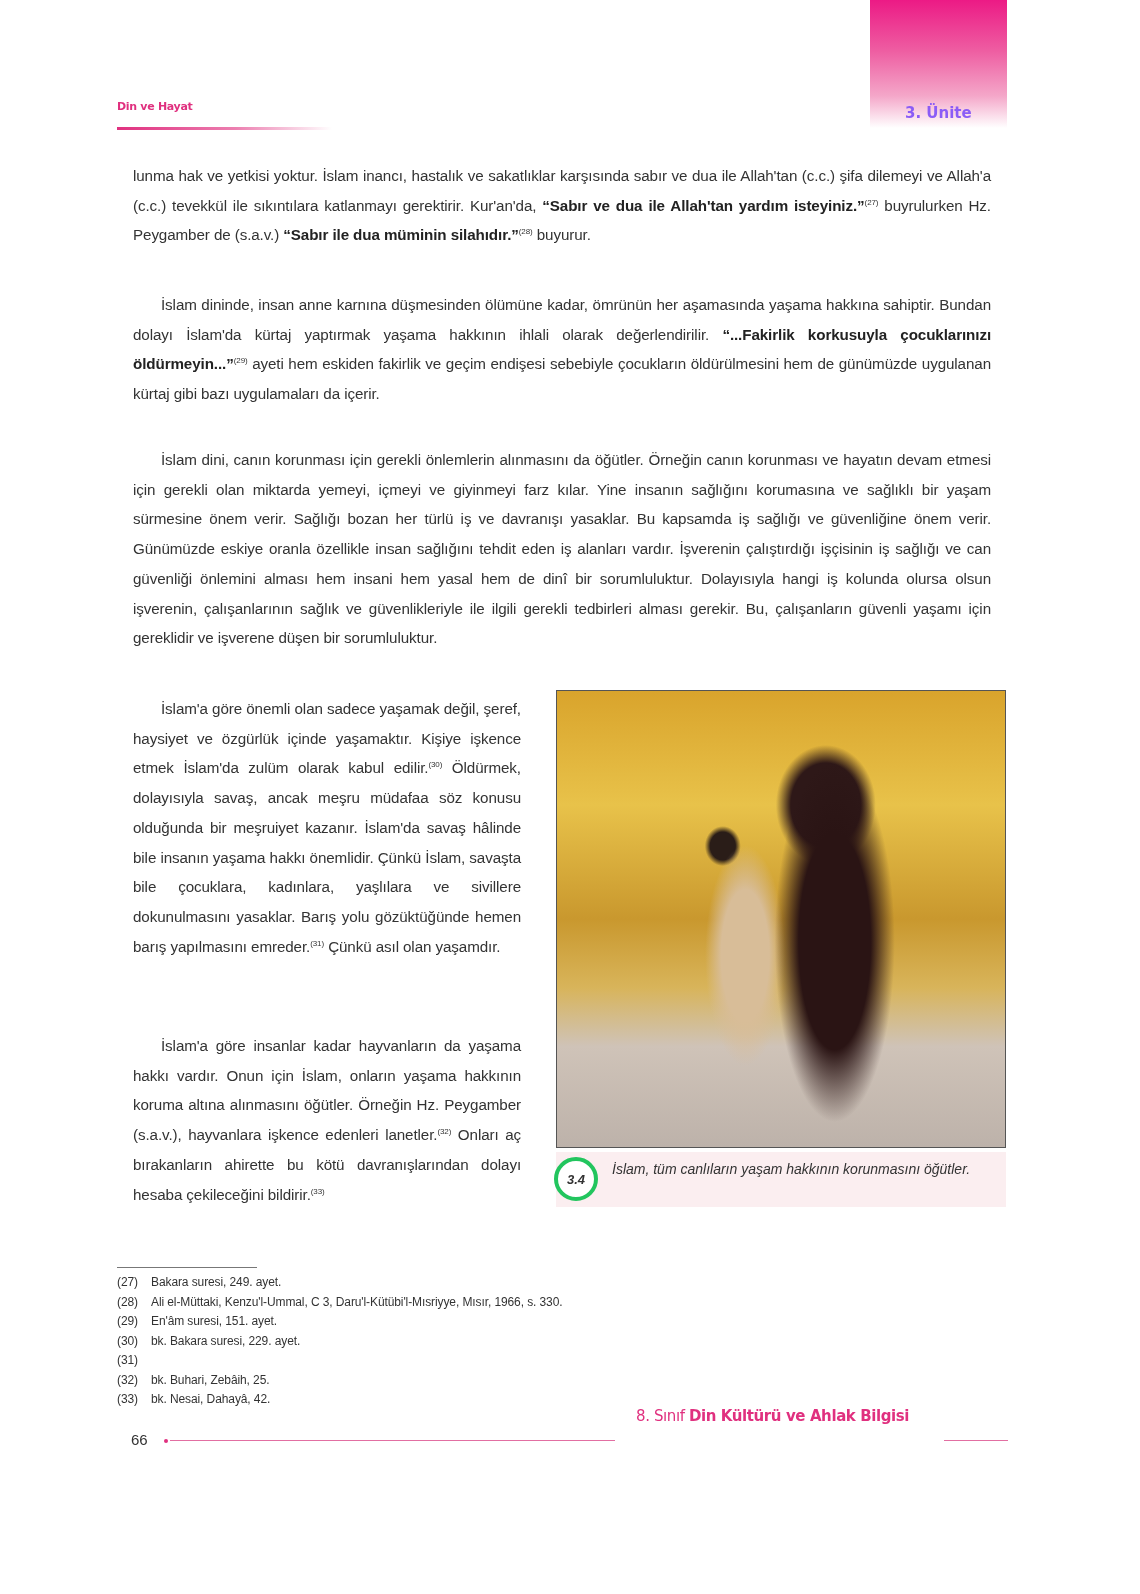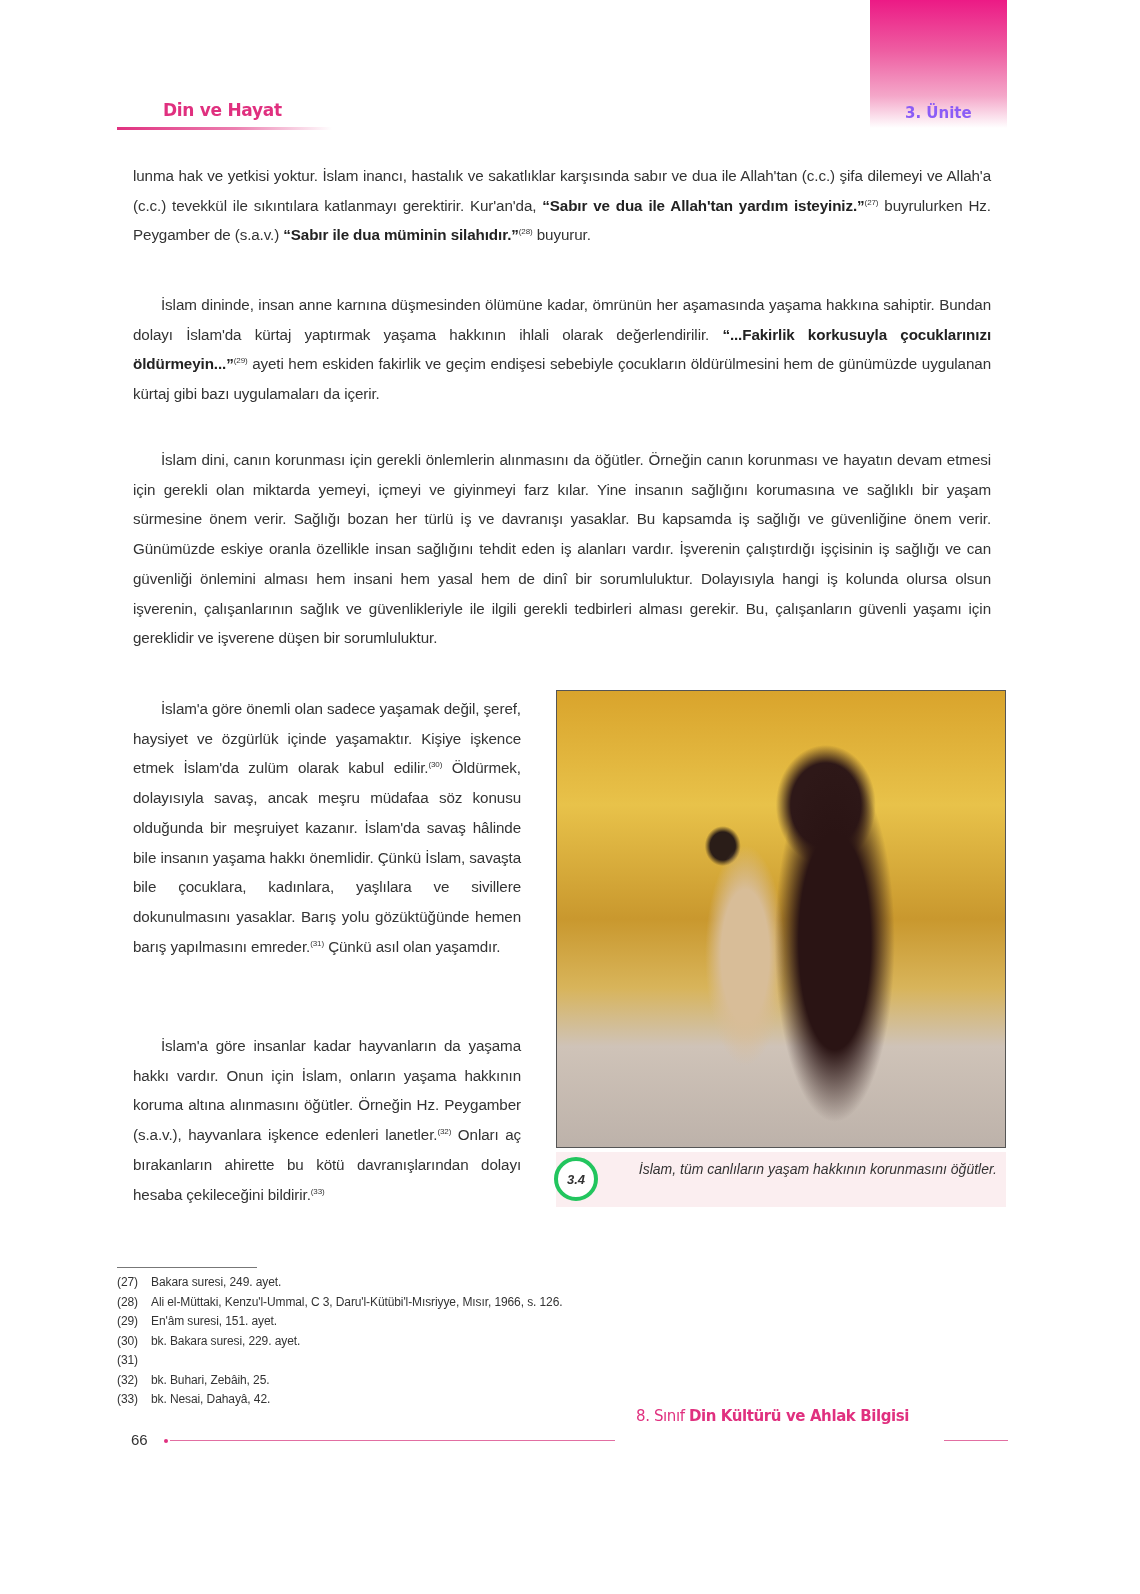--- a/index.html
+++ b/index.html
@@ -8,22 +8,22 @@
 
     .unit-tab {
       position: absolute; left: 870px; top: 0; width: 137px; height: 128px;
       background: linear-gradient(to bottom, #ec1a85 0%, #ee5ea2 40%, #f4a7c9 75%, #ffffff 100%);
     }
     .unit-label {
       position: absolute; left: 905px; top: 104px; font-size: 15px; font-weight: bold; color: #8b5cf6;
       font-family: "DejaVu Sans", sans-serif;
     }
     .section-title {
-      position: absolute; left: 117px; top: 100px; font-size: 17px; font-weight: bold; color: #e0307f;
-      font-family: "DejaVu Sans", sans-serif; letter-spacing: -0.3px; margin-left: 46px;
+      position: absolute; left: 117px; top: 100px; font-size: 11px; font-weight: bold; color: #e0307f;
+      font-family: "DejaVu Sans", sans-serif; letter-spacing: -0.3px;
     }
     .section-rule {
       position: absolute; left: 117px; top: 127px; width: 215px; height: 3px;
       background: linear-gradient(to right, #e0307f 0%, #ec7fb0 55%, rgba(255,255,255,0) 100%);
     }
 
     .body-text {
       position: absolute; font-size: 15.2px; line-height: 29.7px; color: #333;
       text-align: justify; letter-spacing: -0.1px;
     }
@@ -53,21 +53,21 @@
       background: #fbeef0;
     }
     .caption-badge {
       position: absolute; left: 554px; top: 1157px; width: 44px; height: 44px;
       border-radius: 50%; border: 4px solid #22c55e; background: #fff;
       display: flex; align-items: center; justify-content: center;
       font-size: 13px; font-weight: bold; font-style: italic; color: #333;
     }
     .caption-text {
       position: absolute; left: 612px; top: 1158px; width: 385px;
-      font-size: 14px; line-height: 22px; font-style: italic; color: #333; text-align: right;
+      font-size: 14px; line-height: 22px; font-style: italic; color: #333;
     }
 
     .footnote-rule {
       position: absolute; left: 117px; top: 1267px; width: 140px; height: 1px; background: #777;
     }
     .footnotes {
       position: absolute; left: 117px; top: 1273px; width: 700px;
       font-size: 12px; line-height: 19.5px; color: #333; letter-spacing: -0.1px;
     }
     .footnote { display: flex; }
@@ -125,21 +125,21 @@
 <div class="caption-text">İslam, tüm canlıların yaşam hakkının korunmasını öğütler.</div>
 
 <div class="footnote-rule"></div>
 <div class="footnotes">
   <div class="footnote">
       <span class="fn-num">(27)</span>
       <span>Bakara suresi, 249. ayet.</span>
     </div>
   <div class="footnote">
       <span class="fn-num">(28)</span>
-      <span>Ali el-Müttaki, Kenzu'l-Ummal, C 3, Daru'l-Kütübi'l-Mısriyye, Mısır, 1966, s. 126.</span>
+      <span>Ali el-Müttaki, Kenzu'l-Ummal, C 3, Daru'l-Kütübi'l-Mısriyye, Mısır, 1966, s. 330.</span>
     </div>
   <div class="footnote">
       <span class="fn-num">(29)</span>
       <span>En'âm suresi, 151. ayet.</span>
     </div>
   <div class="footnote">
       <span class="fn-num">(30)</span>
       <span>bk. Bakara suresi, 229. ayet.</span>
     </div>
   <div class="footnote">

